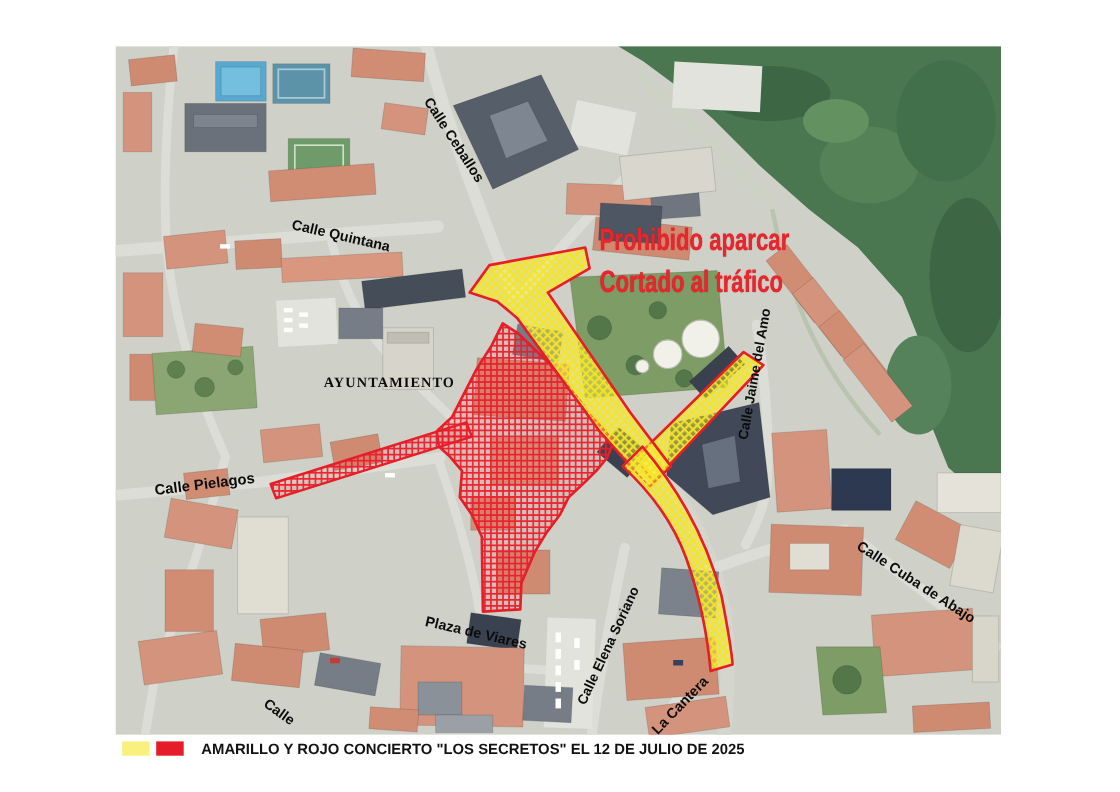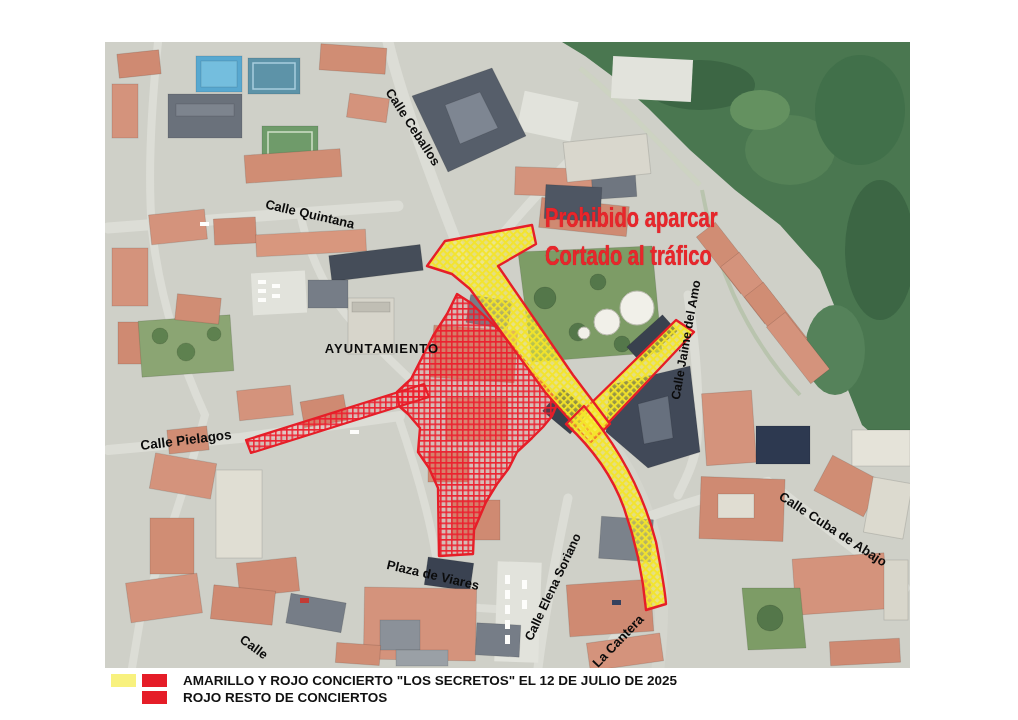--- a/index.html
+++ b/index.html
@@ -195,36 +195,31 @@
   </div>
 
   <div id="annotation" style="color: rgb(232, 38, 43);">
     <div>Prohibido aparcar</div>
     <div>Cortado al tráfico</div>
   </div>
 
   <div id="labels-layer">
       <div class="street-label" style="left: 413px; top: 127px; font-size: 13px; transform: translate(-50%, -50%) rotate(57deg);">Calle Ceballos</div>
       <div class="street-label" style="left: 310px; top: 214px; font-size: 13px; transform: translate(-50%, -50%) rotate(13deg);">Calle  Quintana</div>
-      <div class="street-label" style="left: 382px; top: 348px; font-size: 13px; letter-spacing: 1px; transform: translate(-50%, -50%) rotate(0deg);">AYUNTAMIENTO</div>
+      <div class="street-label" style="left: 354px; top: 348px; font-size: 13px; letter-spacing: 1px; transform: translate(-50%, -50%) rotate(0deg); font-family: Liberation Serif, serif;">AYUNTAMIENTO</div>
       <div class="street-label" style="left: 186px; top: 440px; font-size: 13.5px; transform: translate(-50%, -50%) rotate(-7deg);">Calle  Pielagos</div>
       <div class="street-label" style="left: 686px; top: 340px; font-size: 12.5px; transform: translate(-50%, -50%) rotate(-80deg);">Calle  Jaime del Amo</div>
       <div class="street-label" style="left: 833px; top: 529px; font-size: 13px; transform: translate(-50%, -50%) rotate(33deg);">Calle  Cuba  de  Abajo</div>
       <div class="street-label" style="left: 433px; top: 575px; font-size: 13px; transform: translate(-50%, -50%) rotate(13deg);">Plaza de Viares</div>
       <div class="street-label" style="left: 553px; top: 587px; font-size: 12.5px; transform: translate(-50%, -50%) rotate(-65deg);">Calle  Elena Soriano</div>
       <div class="street-label" style="left: 618px; top: 641px; font-size: 13px; transform: translate(-50%, -50%) rotate(-46deg);">La Cantera</div>
       <div class="street-label" style="left: 254px; top: 647px; font-size: 13px; transform: translate(-50%, -50%) rotate(36deg);">Calle</div>
     </div>
 
   <div id="legend">
       <div class="legend-row">
         <span class="swatch" style="background: rgb(248, 241, 126);"></span>
         <span class="swatch" style="background: rgb(229, 29, 40);"></span>
         <span class="legend-text">AMARILLO Y ROJO CONCIERTO "LOS SECRETOS" EL 12 DE JULIO DE 2025</span>
       </div>
-      <div class="legend-row">
-        <span class="swatch empty"></span>
-        <span class="swatch" style="background: rgb(229, 29, 40);"></span>
-        <span class="legend-text">ROJO RESTO DE CONCIERTOS</span>
-      </div>
     </div>
 
 </div>
 
 </body></html>

